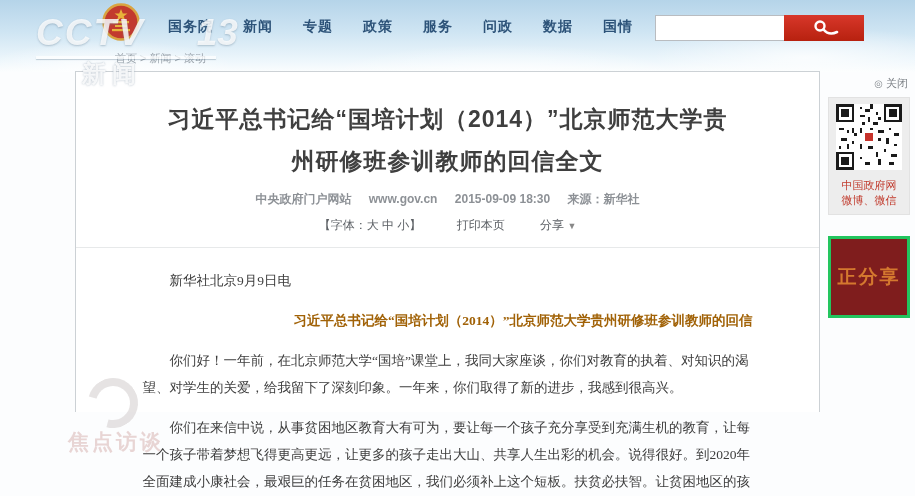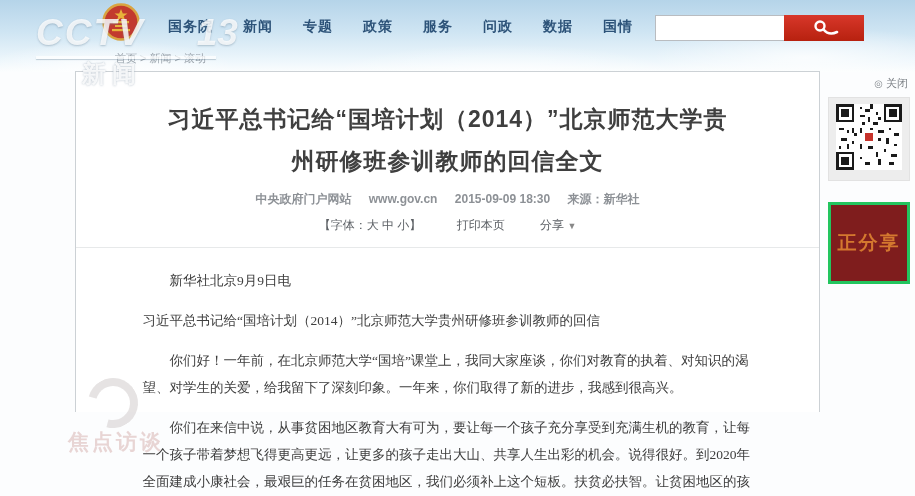--- a/index.html
+++ b/index.html
@@ -30,21 +30,21 @@
   .meta-row{margin-top:9px;text-align:center;font-size:12px;color:#8d9196;font-weight:bold;}
   .meta-row span{margin:0 7px;}
   .tool-row{margin-top:9px;text-align:center;font-size:12px;color:#5d6166;}
   .tool-row .tool{margin:0 16px;cursor:pointer;}
   .tool-row .arrow{font-size:9px;color:#888;}
   .divider{margin-top:13px;border-top:1px solid #e7e9ea;}
   .article-body{width:610px;margin:0 auto;padding-top:6px;
     font-family:"Liberation Serif","DejaVu Serif",serif;font-size:13.5px;line-height:27px;color:#3d3d3d;}
   .article-body p{margin:13px 0;}
   .indent{text-indent:2em;}
-  .letter-title{text-align:left;font-weight:normal;color:#404040;}
+  .letter-title{text-align:right;font-weight:bold;color:#a16207;}
 
   
   .side{position:absolute;left:828px;top:76px;width:82px;}
   .close-row{text-align:right;font-size:11px;color:#7a7f84;cursor:pointer;padding-right:2px;}
   .close-row .ico{font-size:10px;margin-right:3px;color:#8a8f94;}
   .qr-panel{margin-top:6px;background:#ededed;border:1px solid #e2e2e2;padding:6px 0 6px;text-align:center;}
   .qr-caption{font-size:11px;line-height:15px;color:#c0392b;margin-top:4px;}
   .share-box{margin-top:21px;height:76px;background:#7f1d1d;border:3px solid #22c55e;
     display:flex;align-items:center;justify-content:center;}
   .share-box span{font-size:19px;font-weight:bold;color:#d4782f;letter-spacing:2px;}
@@ -186,20 +186,24 @@
             <rect x="21" y="19" width="2" height="1"></rect>
             <rect x="9" y="20" width="1" height="1"></rect>
           <rect x="11" y="22" width="2" height="1"></rect>
             <rect x="16" y="21" width="1" height="2"></rect>
             <rect x="20" y="22" width="2" height="1"></rect>
           <rect x="22" y="15" width="1" height="1"></rect>
             <rect x="13" y="12" width="1" height="1"></rect>
         </g>
         <rect x="11" y="11" width="3" height="3" fill="#c6322b"></rect>
       </svg>
+      <div class="qr-caption">
+        <div>中国政府网</div>
+        <div>微博、微信</div>
+      </div>
     </div>
 
     <div class="share-box">
       <span>正分享</span>
     </div>
   </div>
 
   <div class="wm wm-cctv">
     <span class="big">CCTV</span><span class="num">13</span>
   </div>

